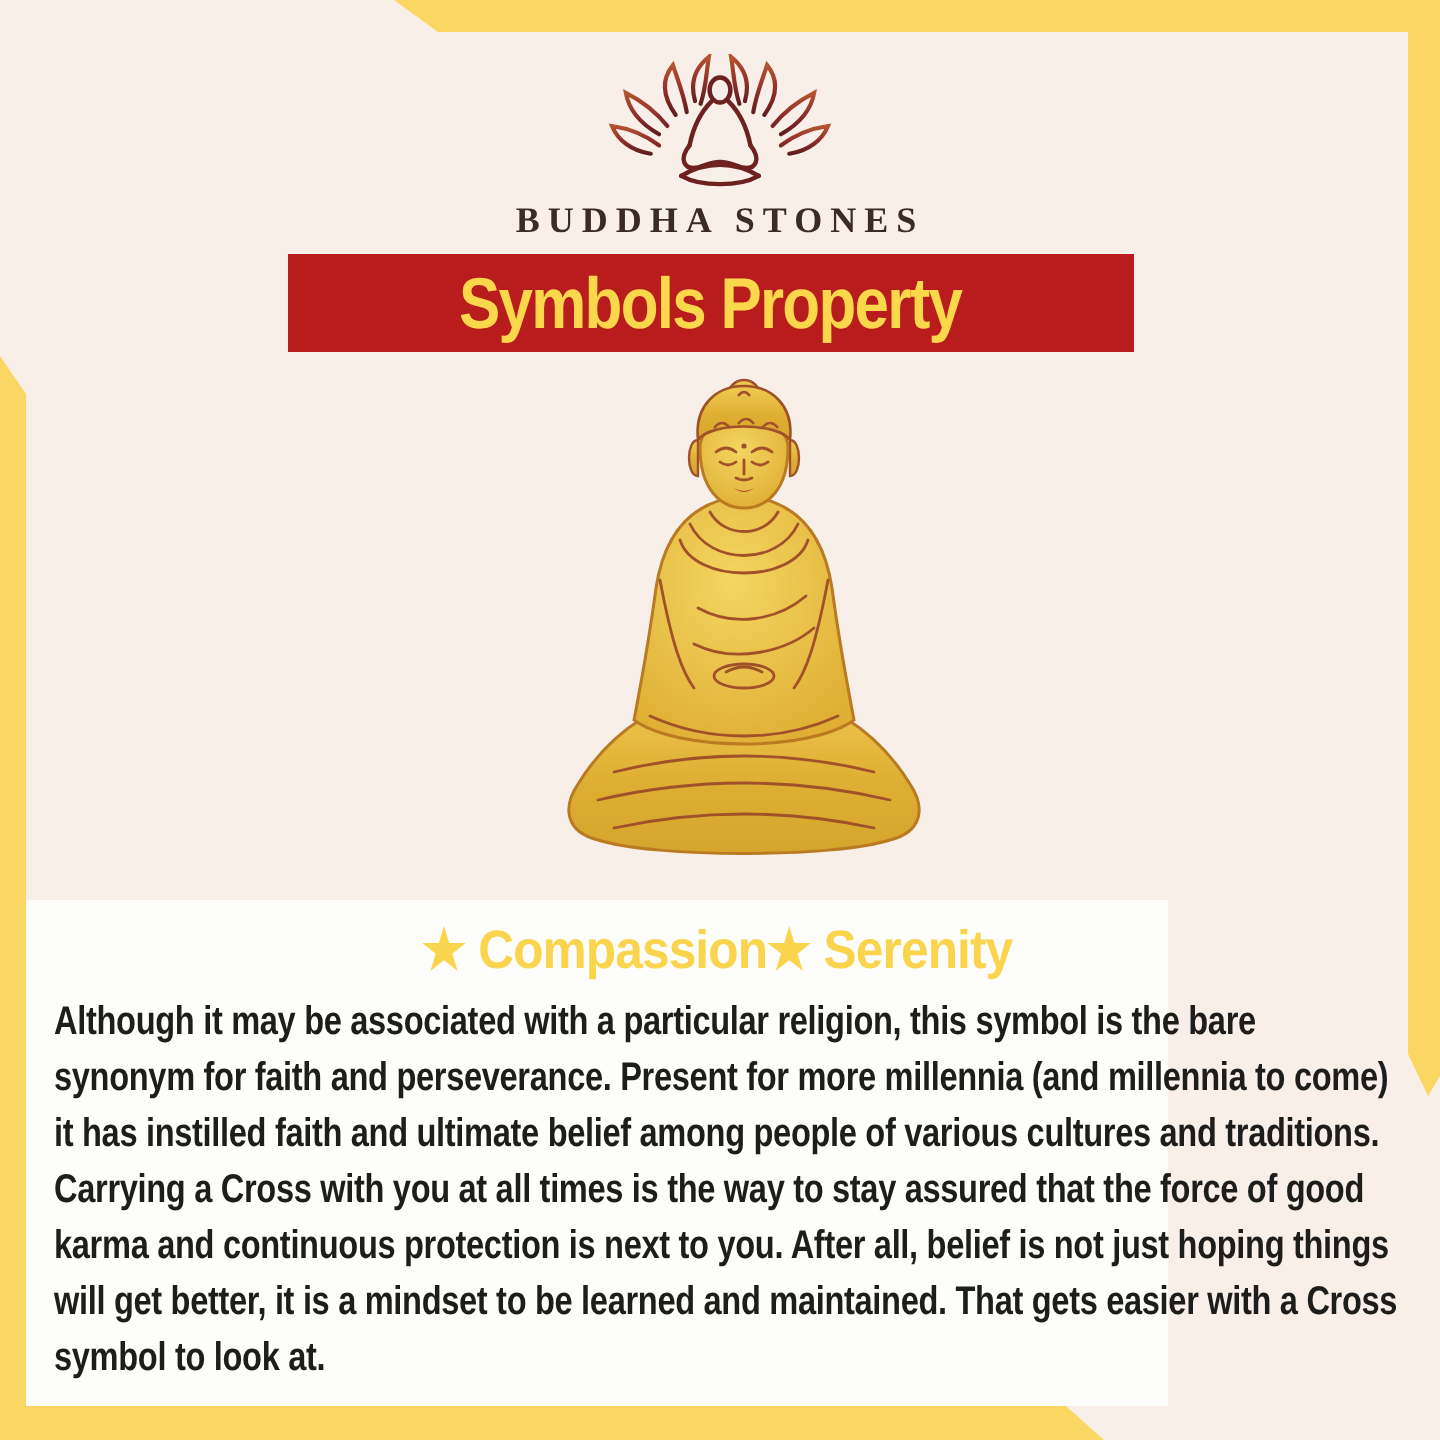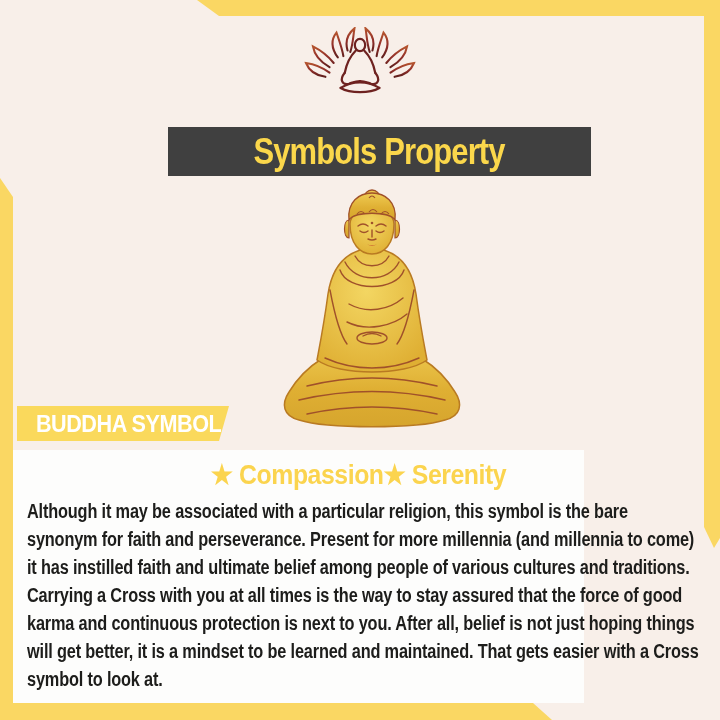--- a/index.html
+++ b/index.html
@@ -19,22 +19,22 @@
   #frame-bottom{left:0;top:703px;width:720px;height:17px;
     clip-path:polygon(0 0,533px 0,552px 17px,0 17px);}
   
   #logo{position:absolute;left:285px;top:27px;width:150px;height:72px;}
   #brand-name{
     position:absolute;left:0;top:100px;width:720px;text-align:center;
     font-family:"Liberation Serif", serif;font-size:18px;font-weight:bold;
     letter-spacing:4px;color:#3A2B28;
   }
   
-  #title-strip{position:absolute;left:168px;top:127px;width:423px;height:49px;
-    background:#404040;display:flex;align-items:center;justify-content:center;}
+  #title-strip{position:absolute;left:144px;top:127px;width:423px;height:49px;
+    background:#b91c1c;display:flex;align-items:center;justify-content:center;}
   #page-title{
     font-size:36px;font-weight:bold;color:#FBD74B;letter-spacing:-1px;
     transform:scaleX(0.86);white-space:nowrap;
   }
   
   #buddha-art{position:absolute;left:277px;top:186px;width:190px;height:260px;}
   
   #symbol-label{position:absolute;left:17px;top:406px;width:212px;height:35px;
     background:#FAD95C;clip-path:polygon(0 0,212px 0,202px 35px,0 35px);
     display:flex;align-items:center;}
@@ -88,20 +88,21 @@
       <ellipse cx="80" cy="26" rx="7.5" ry="9"></ellipse>
       <path d="M74 34 C64 44 60 56 58 66"></path>
       <path d="M86 34 C96 44 100 56 102 66"></path>
       <path d="M58 66 C50 76 54 84 64 82 C70 80 74 78 80 78"></path>
       <path d="M102 66 C110 76 106 84 96 82 C90 80 86 78 80 78"></path>
       <path d="M52 88 C62 82 72 80 80 80 C88 80 98 82 108 88"></path>
       <path d="M52 88 C66 96 94 96 108 88"></path>
     </g>
   </svg>
 
+  <div id="brand-name">BUDDHA STONES</div>
 
   <div id="title-strip">
     <div id="page-title">Symbols Property</div>
   </div>
 
   <svg id="buddha-art" viewBox="0 0 190 260">
     <defs>
       <linearGradient id="gold" x1="0" y1="0" x2="0" y2="1">
         <stop offset="0" stop-color="#EFCB52"></stop>
         <stop offset="0.55" stop-color="#DFAF33"></stop>
@@ -146,22 +147,19 @@
       <path d="M70 136 C90 146 116 140 130 128"></path>
       <ellipse cx="95" cy="152" rx="15" ry="6"></ellipse>
       <path d="M86 150 q9 -5 18 0"></path>
       <path d="M30 200 Q95 184 160 200"></path>
       <path d="M22 214 Q95 197 168 214"></path>
       <path d="M30 228 Q95 214 160 228"></path>
       <path d="M48 172 Q70 182 95 182 Q120 182 142 172"></path>
     </g>
   </svg>
 
-  <div id="symbol-label">
-    <div id="symbol-label-text">BUDDHA SYMBOL</div>
-  </div>
 
   <div id="content-panel">
     <div id="subtitle">★ Compassion★ Serenity</div>
     <div id="body-text">Although it may be associated with a particular religion, this symbol is the bare synonym for faith and perseverance. Present for more millennia (and millennia to come) it has instilled faith and ultimate belief among people of various cultures and traditions. Carrying a Cross with you at all times is the way to stay assured that the force of good karma and continuous protection is next to you. After all, belief is not just hoping things will get better, it is a mindset to be learned and maintained. That gets easier with a Cross symbol to look at.</div>
   </div>
 
 </div>
 
 </body></html>

